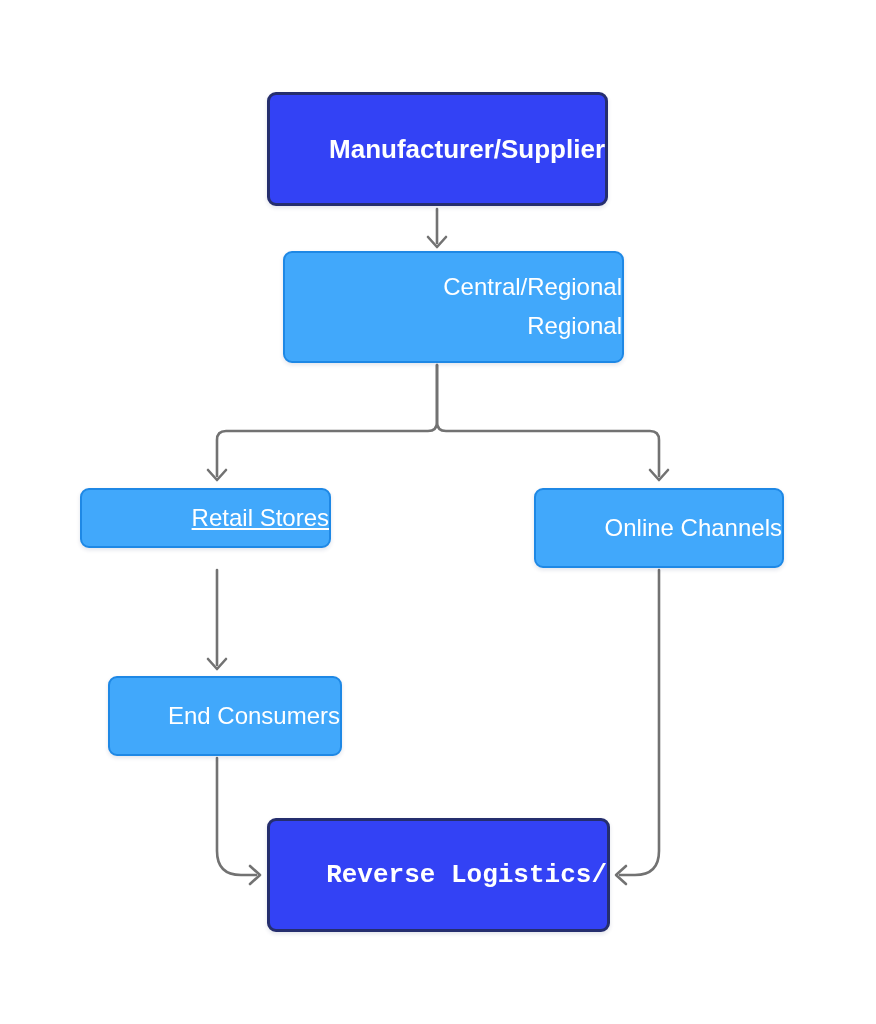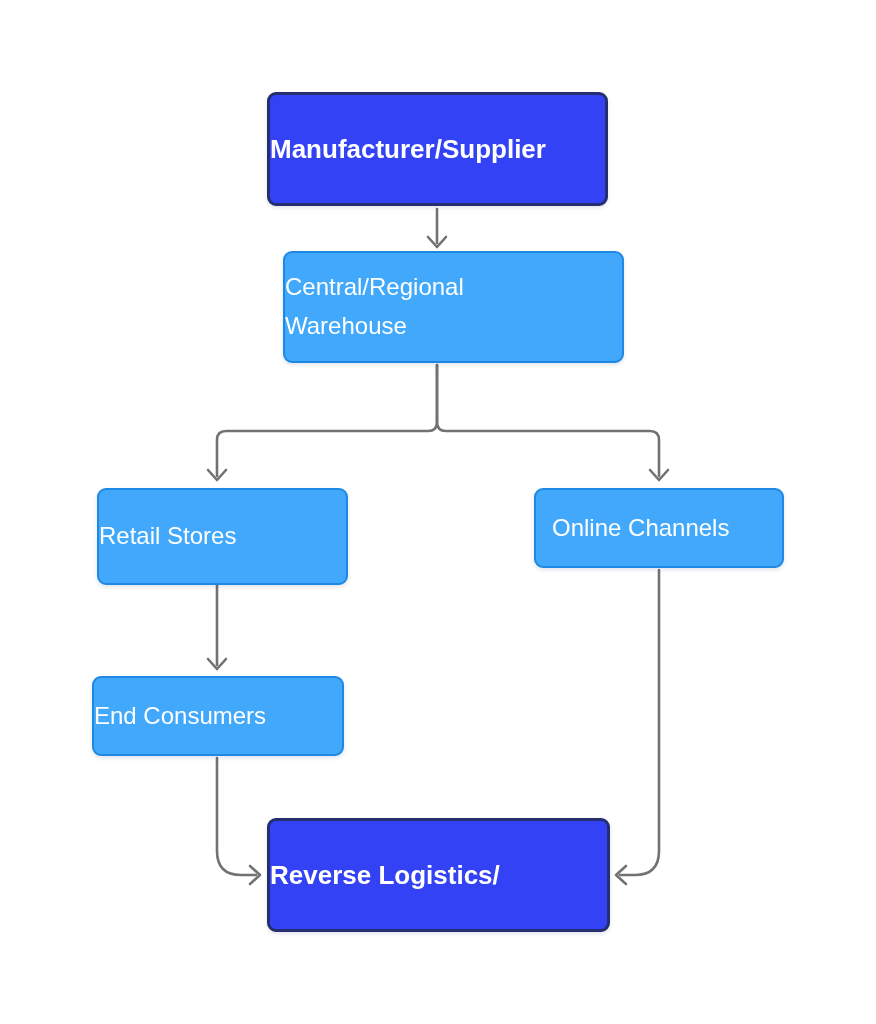--- a/index.html
+++ b/index.html
@@ -25,21 +25,21 @@
     stroke: var(--connector, #727272);
     stroke-width: 2.6;
     stroke-linecap: round;
     stroke-linejoin: round;
   }
   .node {
     position: absolute;
     box-sizing: border-box;
     display: flex;
     flex-direction: column;
-    align-items: flex-start;
+    align-items: flex-end;
     justify-content: center;
     text-align: center;
     border-radius: 9px;
     color: var(--text, #ffffff);
     box-shadow: 0 2px 4px rgba(20, 30, 90, 0.12);
   }
   .node .line {
     display: block;
     line-height: 1.62;
   }
@@ -50,24 +50,24 @@
     font-size: 26px;
   }
   .node.secondary {
     background: var(--secondary-fill, #41a8fb);
     border: 2.5px solid var(--secondary-border, #1e88e5);
     font-weight: 400;
     font-size: 24px;
   }
   #node-manufacturer { left: 267px; top: 92px;  width: 341px; height: 114px; }
   #node-warehouse    { left: 267px; top: 251px; width: 341px; height: 112px; margin-left: 16px; }
-  #node-retail       { left: 97px;  top: 488px; width: 251px; height: 97px;  }
+  #node-retail       { left: 80px;  top: 488px; width: 251px; height: 60px; text-decoration: underline;  }
   #node-online       { left: 534px; top: 488px; width: 250px; height: 80px; padding-left: 16px;  }
-  #node-consumers    { left: 92px;  top: 676px; width: 252px; height: 80px;  }
-  #node-reverse      { left: 267px; top: 818px; width: 343px; height: 114px; }
+  #node-consumers    { left: 108px;  top: 676px; width: 234px; height: 80px;  }
+  #node-reverse      { left: 267px; top: 818px; width: 343px; height: 114px; font-family: Liberation Mono, monospace; }
 </style>
 </head>
 <body>
 
 <div class="canvas">
 
   <svg class="connectors" width="876" height="1024" viewBox="0 0 876 1024" aria-hidden="true">
 
     <g>
       <path d="M437 209 L437 243"></path>
@@ -99,21 +99,21 @@
       <path d="M626 866 L616 875 L626 884"></path>
     </g>
   </svg>
 
   <div class="node primary" id="node-manufacturer">
     <span class="line">Manufacturer/Supplier</span>
   </div>
 
   <div class="node secondary" id="node-warehouse">
     <span class="line">Central/Regional</span>
-    <span class="line">Warehouse</span>
+    <span class="line">Regional</span>
   </div>
 
   <div class="node secondary" id="node-retail">
     <span class="line">Retail Stores</span>
   </div>
 
   <div class="node secondary" id="node-online">
     <span class="line">Online Channels</span>
   </div>
 

